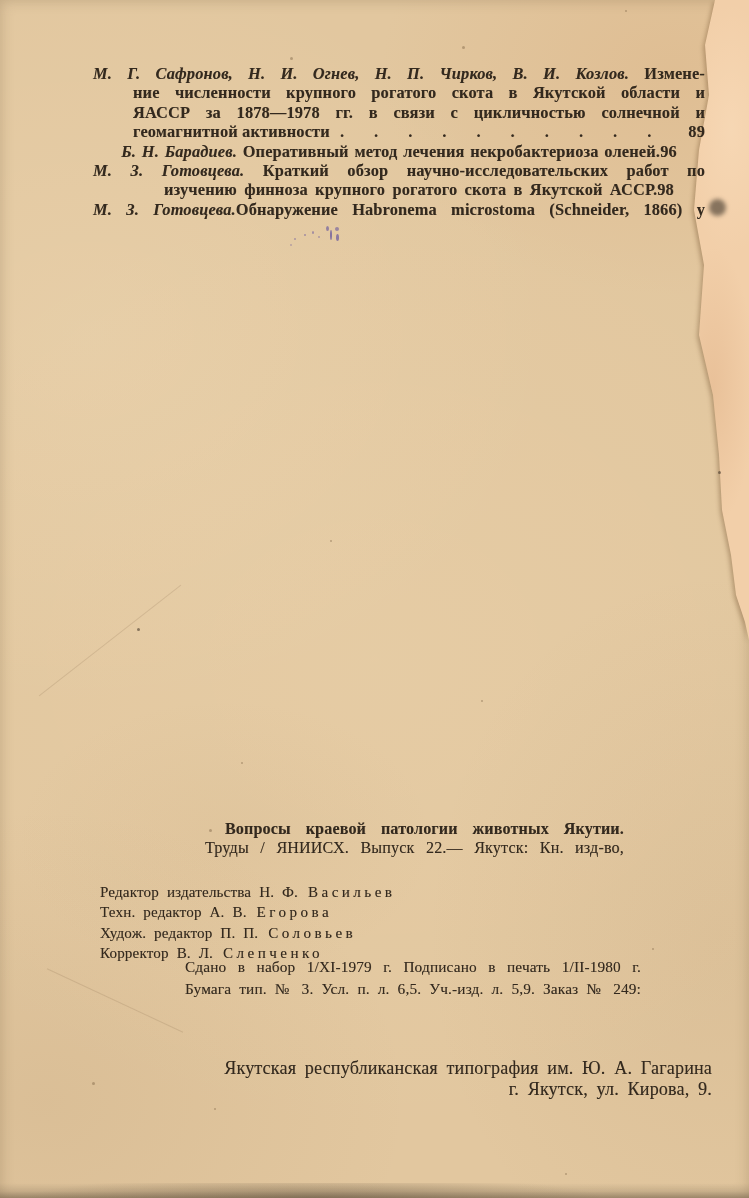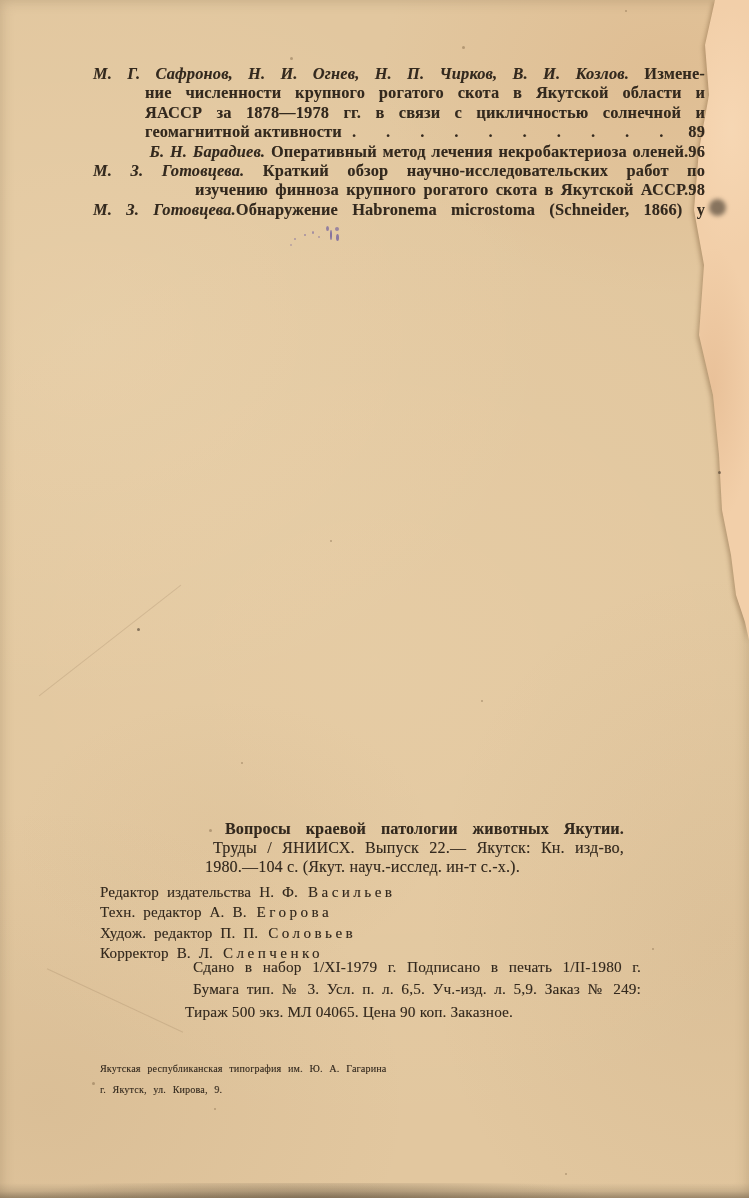--- a/index.html
+++ b/index.html
@@ -19,53 +19,53 @@
       radial-gradient(420px 520px at 96% 78%, rgba(150,115,75,.09), transparent 70%),
       radial-gradient(300px 200px at 30% 70%, rgba(170,135,90,.08), transparent 70%);
     box-shadow:inset 0 0 14px rgba(90,70,45,.25);
   }
   .ink{ text-shadow:.3px .3px 0 rgba(51,41,30,.35); letter-spacing:.2px; }
 
   
   .toc{ position:absolute; left:93px; top:64px; width:612px;
         font-size:16.3px; line-height:19.4px;font-weight:bold; }
   .tline{ text-align:justify; text-align-last:justify; }
-  .ind{ margin-left:52px; }
-  .fline{ display:flex; justify-content:flex-end; align-items:baseline; }
+  .ind{ margin-left:40px; }
+  .fline{ display:flex; justify-content:center; align-items:baseline; }
   .fline .txt{ white-space:nowrap; }
   .ws1{ word-spacing:1.5px; }
   .ws2{ word-spacing:3px; }
   .leader{ flex:1 1 auto; overflow:hidden; white-space:nowrap;
            padding-left:10px; margin-right:8px; }
   .ld1{ letter-spacing:13px; }
   .ld2{ letter-spacing:5px; }
   .pageno{ flex:none; }
   .au{ font-style:italic; }
 
   
   .imprint{ position:absolute; left:205px; top:820px; width:419px;
             font-size:16px; line-height:18.8px; }
   .imprint .b1{ font-weight:bold; text-indent:20px;
                 text-align:justify; text-align-last:justify; }
-  .jl{ text-align:justify; text-align-last:justify;margin-left:8px; }
+  .jl{ text-align:justify; text-align-last:justify; }
 
   
   .staff{ position:absolute; left:100px; top:882px; width:612px;
           text-align:left; font-size:15px; line-height:20.4px; word-spacing:4px; }
   .surname{ letter-spacing:3.5px; margin-left:2px; }
 
   
   .press{ position:absolute; left:185px; top:956px; width:456px;
           font-size:15.2px; line-height:22.3px; }
 
   
   .pub{ position:absolute; left:100px; top:1018px; width:612px;
         text-align:center; font-size:15.2px; line-height:21px; word-spacing:5px; }
   .printh{ position:absolute; left:100px; top:1058px; width:612px;
-        text-align:left; font-size:10px; line-height:21px; word-spacing:4px; }
+        text-align:right; font-size:18px; line-height:21px; word-spacing:4px; }
 
   
   .tear-wrap{ position:absolute; top:0; right:0; width:90px; height:645px;
               filter:drop-shadow(-2px 2px 2px rgba(125,90,55,.45)); }
   .tear{ width:100%; height:100%;
          background-color:#f2cfa9;
          background-image:
            radial-gradient(70px 180px at 80% 20%, rgba(255,230,200,.35), transparent 70%),
            radial-gradient(60px 200px at 60% 60%, rgba(205,150,105,.25), transparent 70%);
          clip-path:polygon(90px 0,56px 0,46px 45px,50px 95px,40px 150px,35px 210px,
@@ -136,34 +136,32 @@
     <div class="blob" style="left:47px;top:5px;width:4px;height:4px;opacity:.55"></div>
     <div class="blob" style="left:48px;top:12px;width:3px;height:7px;opacity:.65"></div>
     <div class="blob" style="left:2px;top:22px;width:2px;height:2px;opacity:.35"></div>
   </div>
 
   <div class="blotch"></div>
 
   <div class="imprint ink">
     <div class="b1">Вопросы краевой патологии животных Якутии.</div>
     <div class="jl">Труды / ЯНИИСХ. Выпуск 22.— Якутск: Кн. изд-во,</div>
-    <div>1980.—104 с. (Якут. науч.-исслед. ин-т с.-х.).</div>
   </div>
 
   <div class="staff ink">
     <div><span>Редактор издательства</span> <span>Н. Ф.</span> <span class="surname">Васильев</span></div>
     <div><span>Техн. редактор</span> <span>А. В.</span> <span class="surname">Егорова</span></div>
     <div><span>Худож. редактор</span> <span>П. П.</span> <span class="surname">Соловьев</span></div>
     <div><span>Корректор</span> <span>В. Л.</span> <span class="surname">Слепченко</span></div>
   </div>
 
   <div class="press ink">
     <div class="jl">Сдано в набор 1/XI-1979 г. Подписано в печать 1/II-1980 г.</div>
     <div class="jl">Бумага тип. № 3. Усл. п. л. 6,5. Уч.-изд. л. 5,9. Заказ № 249:</div>
-    <div>Тираж 500 экз. МЛ 04065. Цена 90 коп. Заказное.</div>
   </div>
 
 
   <div class="printh ink">
     <div>Якутская республиканская типография им. Ю. А. Гагарина</div>
     <div>г. Якутск, ул. Кирова, 9.</div>
   </div>
 
   <div class="speck" style="left:290px;top:57px;width:3px;height:3px"></div>
   <div class="speck" style="left:462px;top:46px;width:3px;height:3px"></div>

